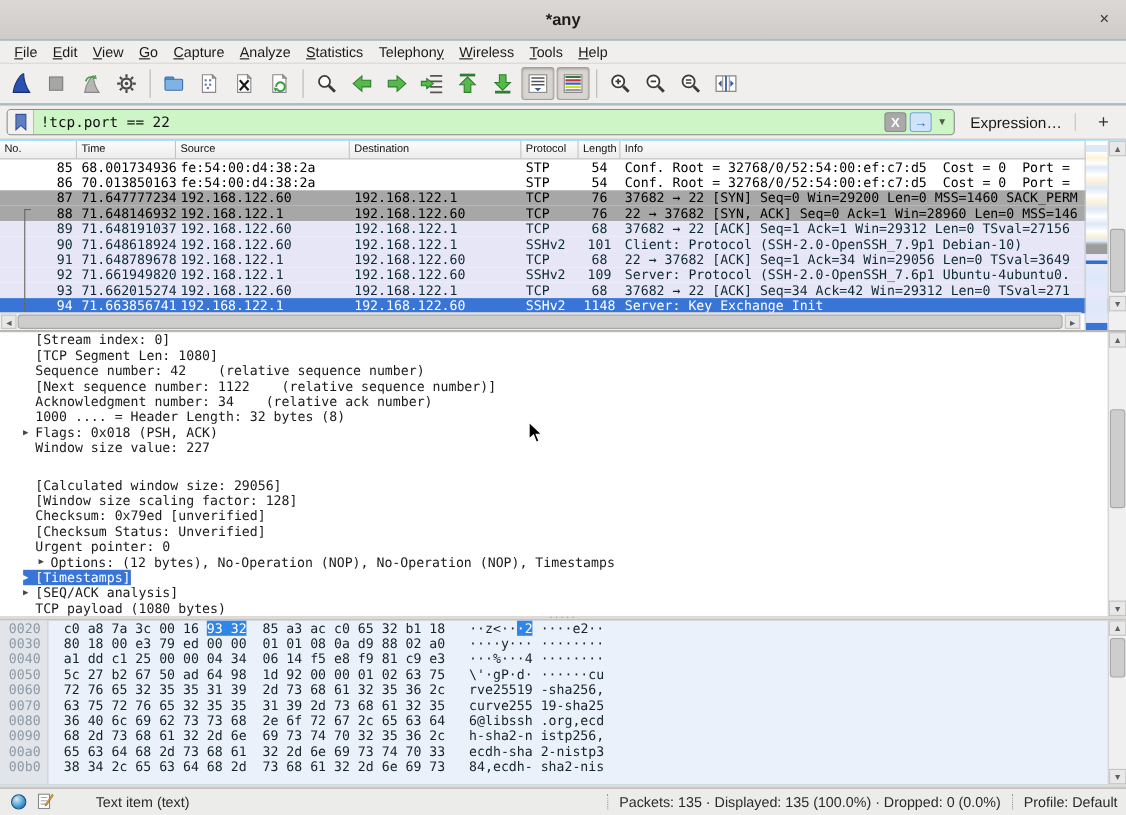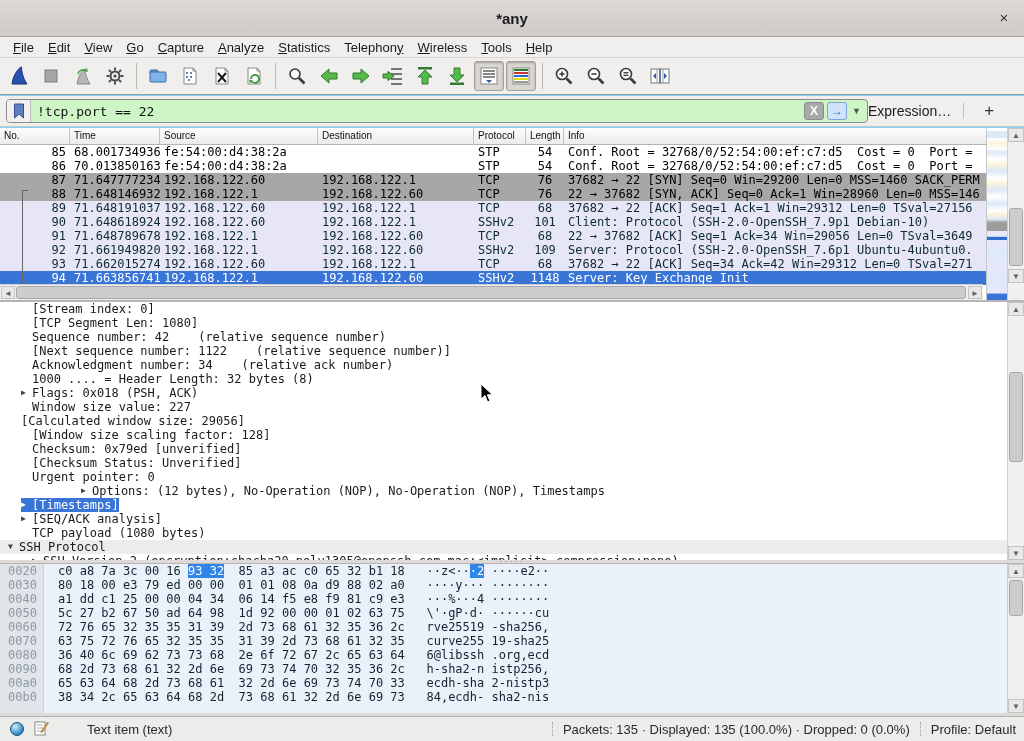--- a/index.html
+++ b/index.html
@@ -30,21 +30,21 @@
   #filter-entry{flex:0 0 862px;height:24px;border:1px solid #8a8a8a;border-radius:4px;
     background:#cdf5c5;display:flex;align-items:center;overflow:hidden;}
   #bookmark-cell{width:24px;height:100%;background:#f2f1f0;border-right:1px solid #bdbdbd;
     display:flex;align-items:center;justify-content:center;}
   #filter-text{flex:1;padding-left:6px;font-family:"DejaVu Sans Mono",monospace;font-size:13px;color:#111;white-space:pre;}
   .filter-btn{width:20px;height:18px;margin-right:3px;border-radius:3px;display:flex;align-items:center;
     justify-content:center;font-size:12px;}
   #clear-btn{background:#a9a9a9;color:#fff;border:1px solid #8b8b8b;font-weight:bold;}
   #apply-btn{background:#cfe3f9;border:1px solid #7da4d8;color:#2b6cd4;font-weight:bold;}
   #filter-dropdown{color:#555;font-size:9px;margin:0 6px 0 2px;}
-  #expression-label{color:#1a1a1a;font-size:14px;}
+  #expression-label{margin-left:14px;color:#1a1a1a;font-size:14px;}
   #expr-sep{width:1px;height:16px;background:#c5c1be;margin:0 12px;}
   #add-filter-btn{font-size:17px;color:#333;padding:0 8px;}
   
   #packet-list{position:absolute;left:0;top:128px;width:1024px;height:173px;background:#fff;
     font-size:12px;border-bottom:1px solid #b8b4b0;}
   .pl-grid{display:grid;grid-template-columns:70px 90px 158px 156px 52px 38px 1fr;}
   #pl-header{height:17px;background:linear-gradient(#fcfcfc,#ececec);border-bottom:1px solid #b4b4b4;
     font-size:10px;color:#111;}
   #pl-header .hcell{padding:0 4px;border-right:1px solid #c3c3c3;white-space:nowrap;overflow:hidden;line-height:16px;}
   #pl-body{position:relative;height:140px;overflow:hidden;font-family:"DejaVu Sans Mono",monospace;}
@@ -370,26 +370,26 @@
 
   <div id="detail-pane">
       <div class="dt-line" style="padding-left: 21px;"><span><span class="dt-arrow"></span><span>[Stream index: 0]</span></span></div>
       <div class="dt-line" style="padding-left: 21px;"><span><span class="dt-arrow"></span><span>[TCP Segment Len: 1080]</span></span></div>
       <div class="dt-line" style="padding-left: 21px;"><span><span class="dt-arrow"></span><span>Sequence number: 42    (relative sequence number)</span></span></div>
       <div class="dt-line" style="padding-left: 21px;"><span><span class="dt-arrow"></span><span>[Next sequence number: 1122    (relative sequence number)]</span></span></div>
       <div class="dt-line" style="padding-left: 21px;"><span><span class="dt-arrow"></span><span>Acknowledgment number: 34    (relative ack number)</span></span></div>
       <div class="dt-line" style="padding-left: 21px;"><span><span class="dt-arrow"></span><span>1000 .... = Header Length: 32 bytes (8)</span></span></div>
       <div class="dt-line" style="padding-left: 21px;"><span><span class="dt-arrow">▶</span><span>Flags: 0x018 (PSH, ACK)</span></span></div>
       <div class="dt-line" style="padding-left: 21px;"><span><span class="dt-arrow"></span><span>Window size value: 227</span></span></div>
-      <div class="dt-line" style="padding-left: 10px;"><span><span class="dt-arrow"></span><span>[Calculated window size: 29056]</span></span></div>
+      <div class="dt-line" style="padding-left: 21px; margin-top: 20px;"><span><span class="dt-arrow"></span><span>[Calculated window size: 29056]</span></span></div>
       <div class="dt-line" style="padding-left: 21px;"><span><span class="dt-arrow"></span><span>[Window size scaling factor: 128]</span></span></div>
       <div class="dt-line" style="padding-left: 21px;"><span><span class="dt-arrow"></span><span>Checksum: 0x79ed [unverified]</span></span></div>
       <div class="dt-line" style="padding-left: 21px;"><span><span class="dt-arrow"></span><span>[Checksum Status: Unverified]</span></span></div>
       <div class="dt-line" style="padding-left: 21px;"><span><span class="dt-arrow"></span><span>Urgent pointer: 0</span></span></div>
-      <div class="dt-line" style="padding-left: 35px; margin-left: 46px;"><span><span class="dt-arrow">▶</span><span>Options: (12 bytes), No-Operation (NOP), No-Operation (NOP), Timestamps</span></span></div>
+      <div class="dt-line" style="padding-left: 35px;"><span><span class="dt-arrow">▶</span><span>Options: (12 bytes), No-Operation (NOP), No-Operation (NOP), Timestamps</span></span></div>
       <div class="dt-line" style="padding-left: 21px;"><span class="dt-hl"><span class="dt-arrow">▶</span><span>[Timestamps]</span></span></div>
       <div class="dt-line" style="padding-left: 21px;"><span><span class="dt-arrow">▶</span><span>[SEQ/ACK analysis]</span></span></div>
       <div class="dt-line" style="padding-left: 21px;"><span><span class="dt-arrow"></span><span>TCP payload (1080 bytes)</span></span></div>
       <div class="dt-line shaded" style="padding-left: 8px;"><span><span class="dt-arrow">▼</span><span>SSH Protocol</span></span></div>
       <div class="dt-line" style="padding-left: 32px;"><span><span class="dt-arrow">▶</span><span>SSH Version 2 (encryption:chacha20-poly1305@openssh.com mac:&lt;implicit&gt; compression:none)</span></span></div>
     </div>
   <div class="vscroll" id="dt-vscroll" style="right:0;top:302px;height:258px;position:absolute;">
     <div class="arr" style="top:0;">▲</div>
     <div class="thumb" style="top:70px;height:90px;"></div>
     <div class="arr" style="bottom:0;">▼</div>

